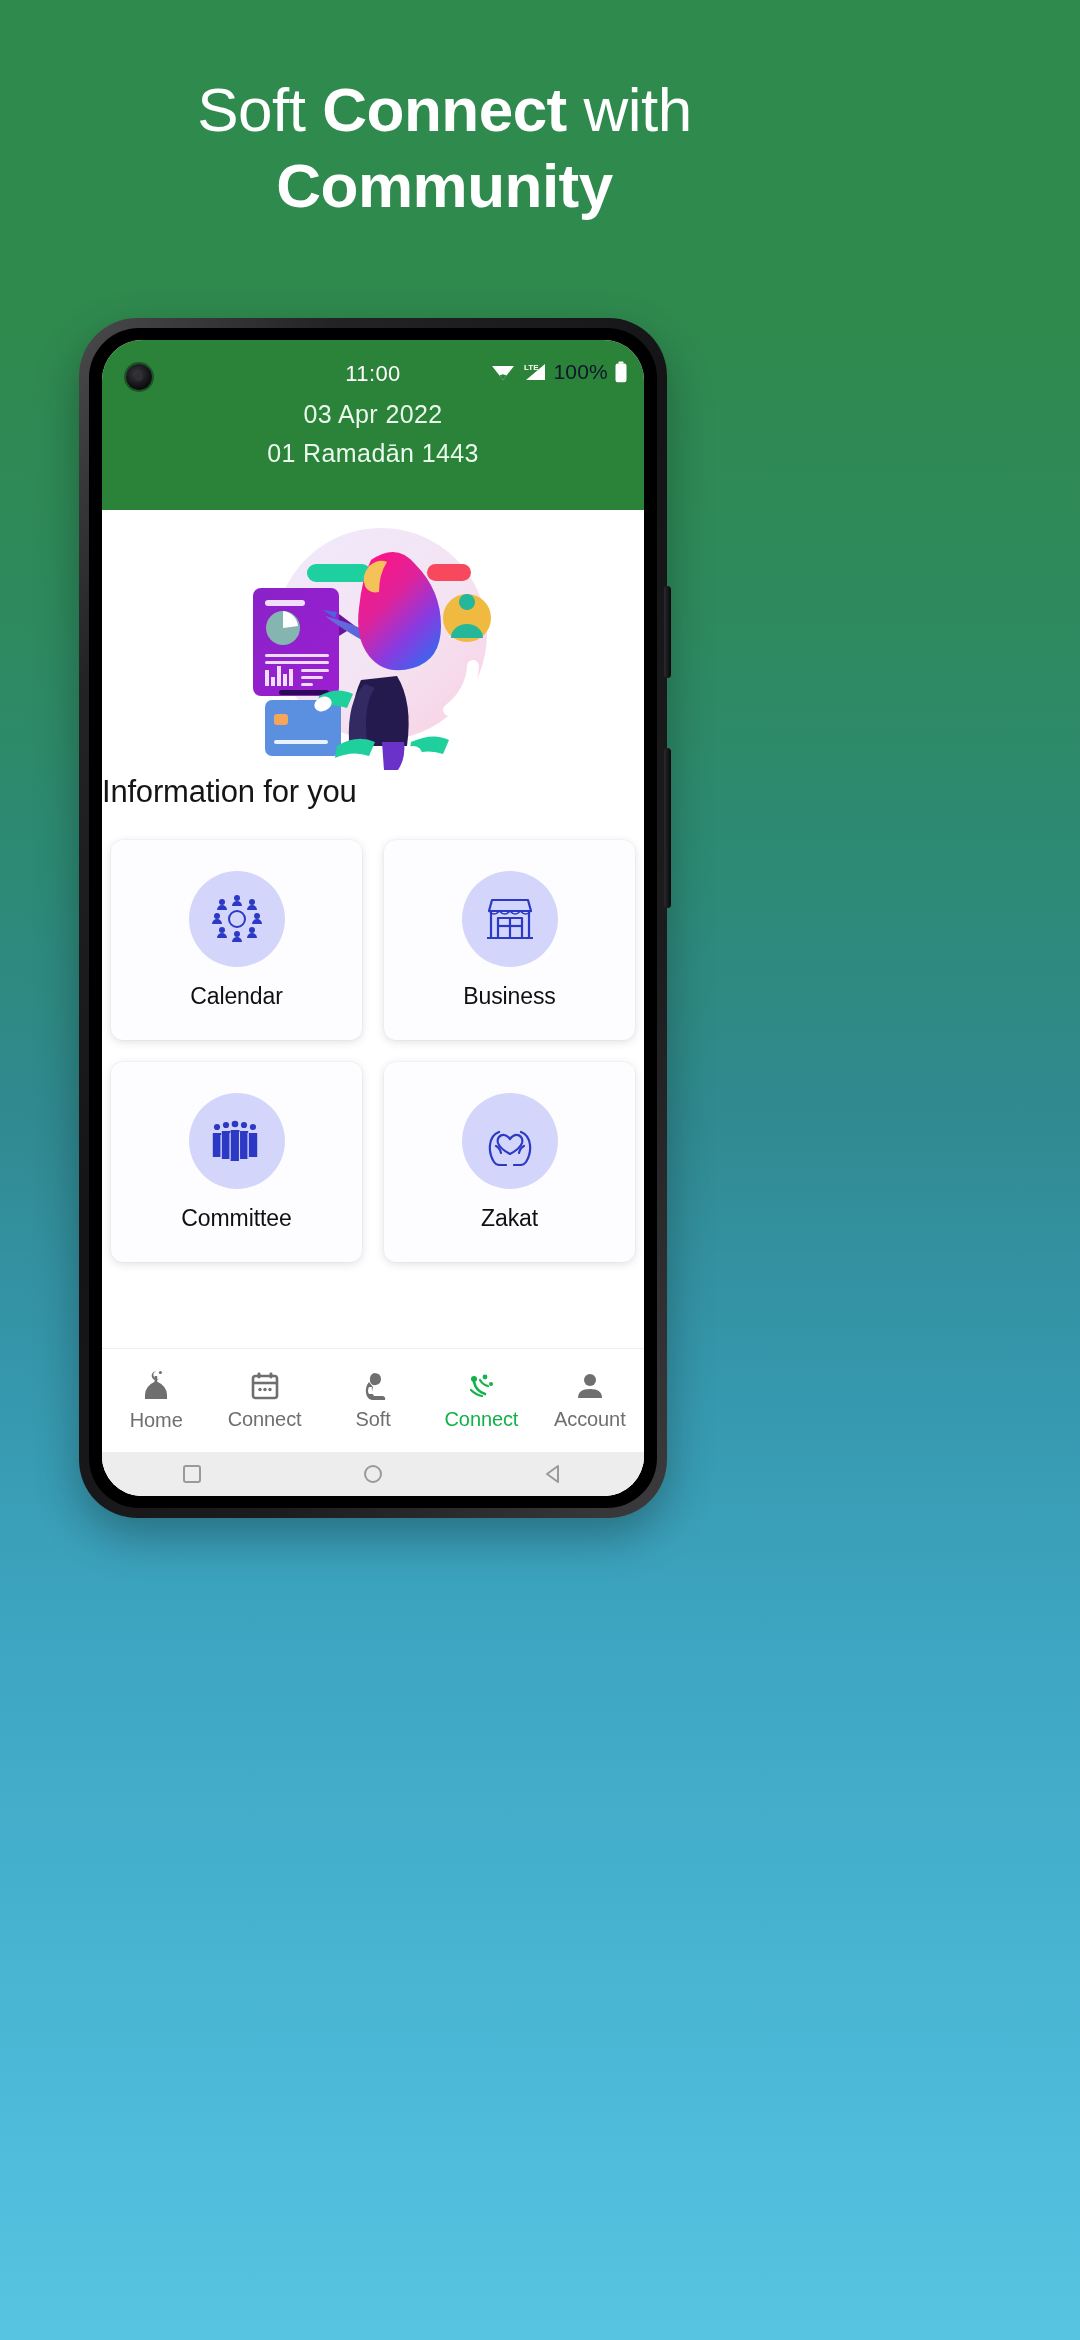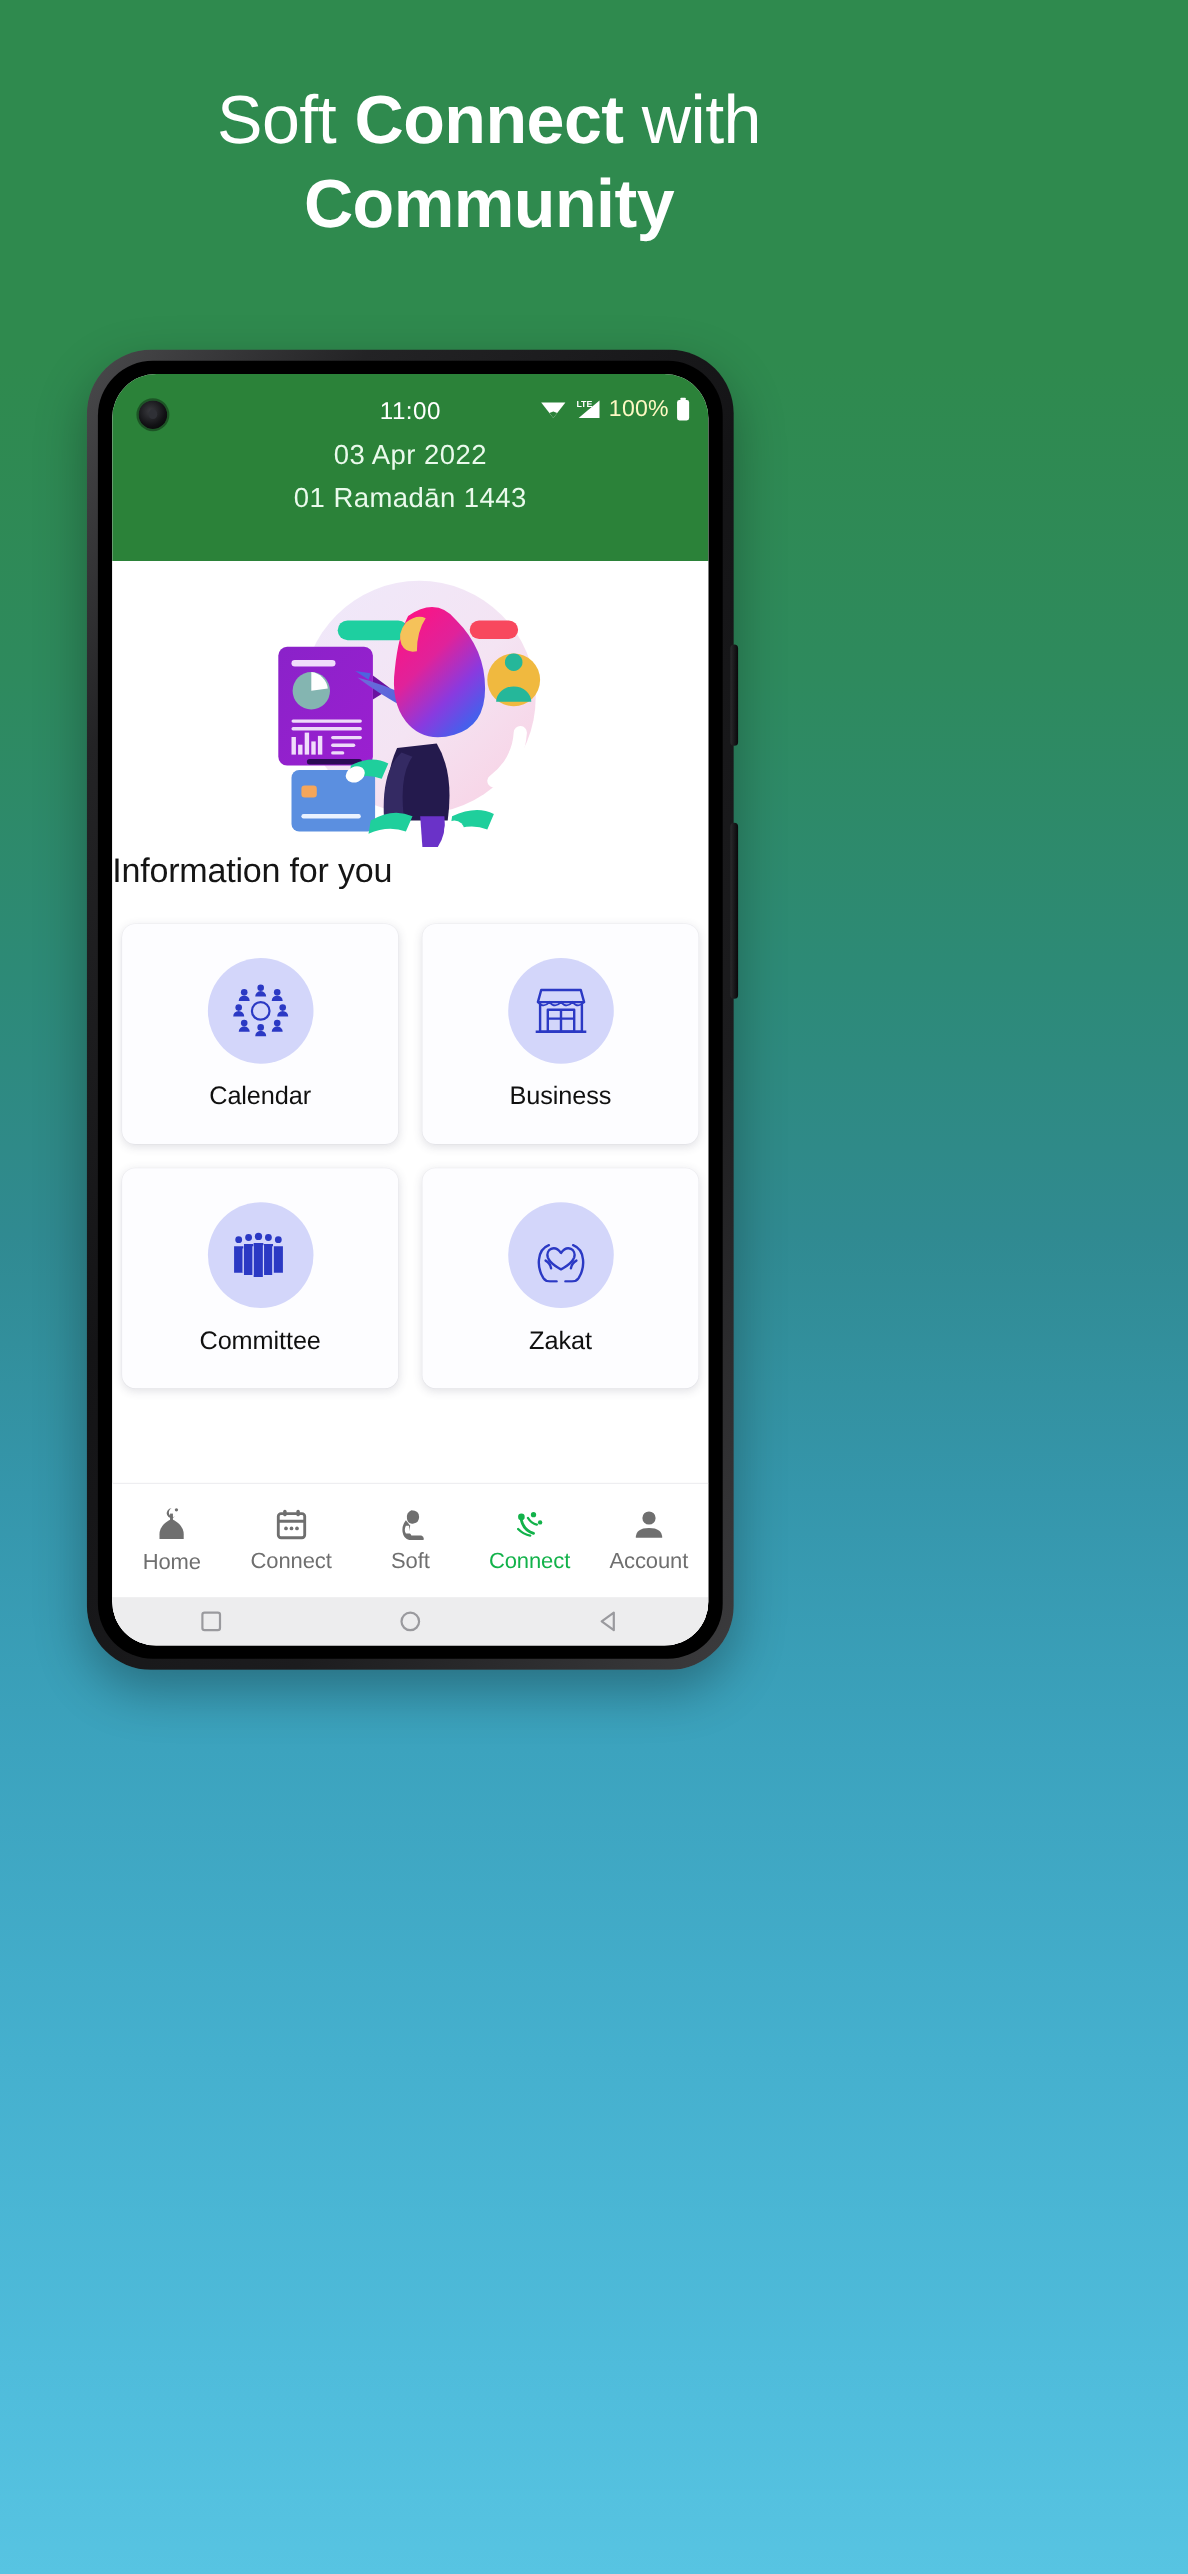--- a/index.html
+++ b/index.html
@@ -105,21 +105,21 @@
     font-style: normal;
   }
   .clock {
     position: absolute; left: 50%; transform: translateX(-50%);
     color: #fff; font-size: 22px; font-weight: 400;
     letter-spacing: 0.4px;
   }
   .sb-right {
     position: absolute; right: 16px; top: 6px;
     display: flex; align-items: center; gap: 6px;
-    color: #fef9c3;
+    color: #0f172a;
   }
   .sb-right .pct { font-size: 21px; letter-spacing: 0.2px; }
   .ico-wifi { display:block; }
   .ico-sig  { display:block; }
   .ico-batt { display:block; }
 
   .date-block {
     text-align: center;
     color: #eafaec;
     margin-top: 6px;

